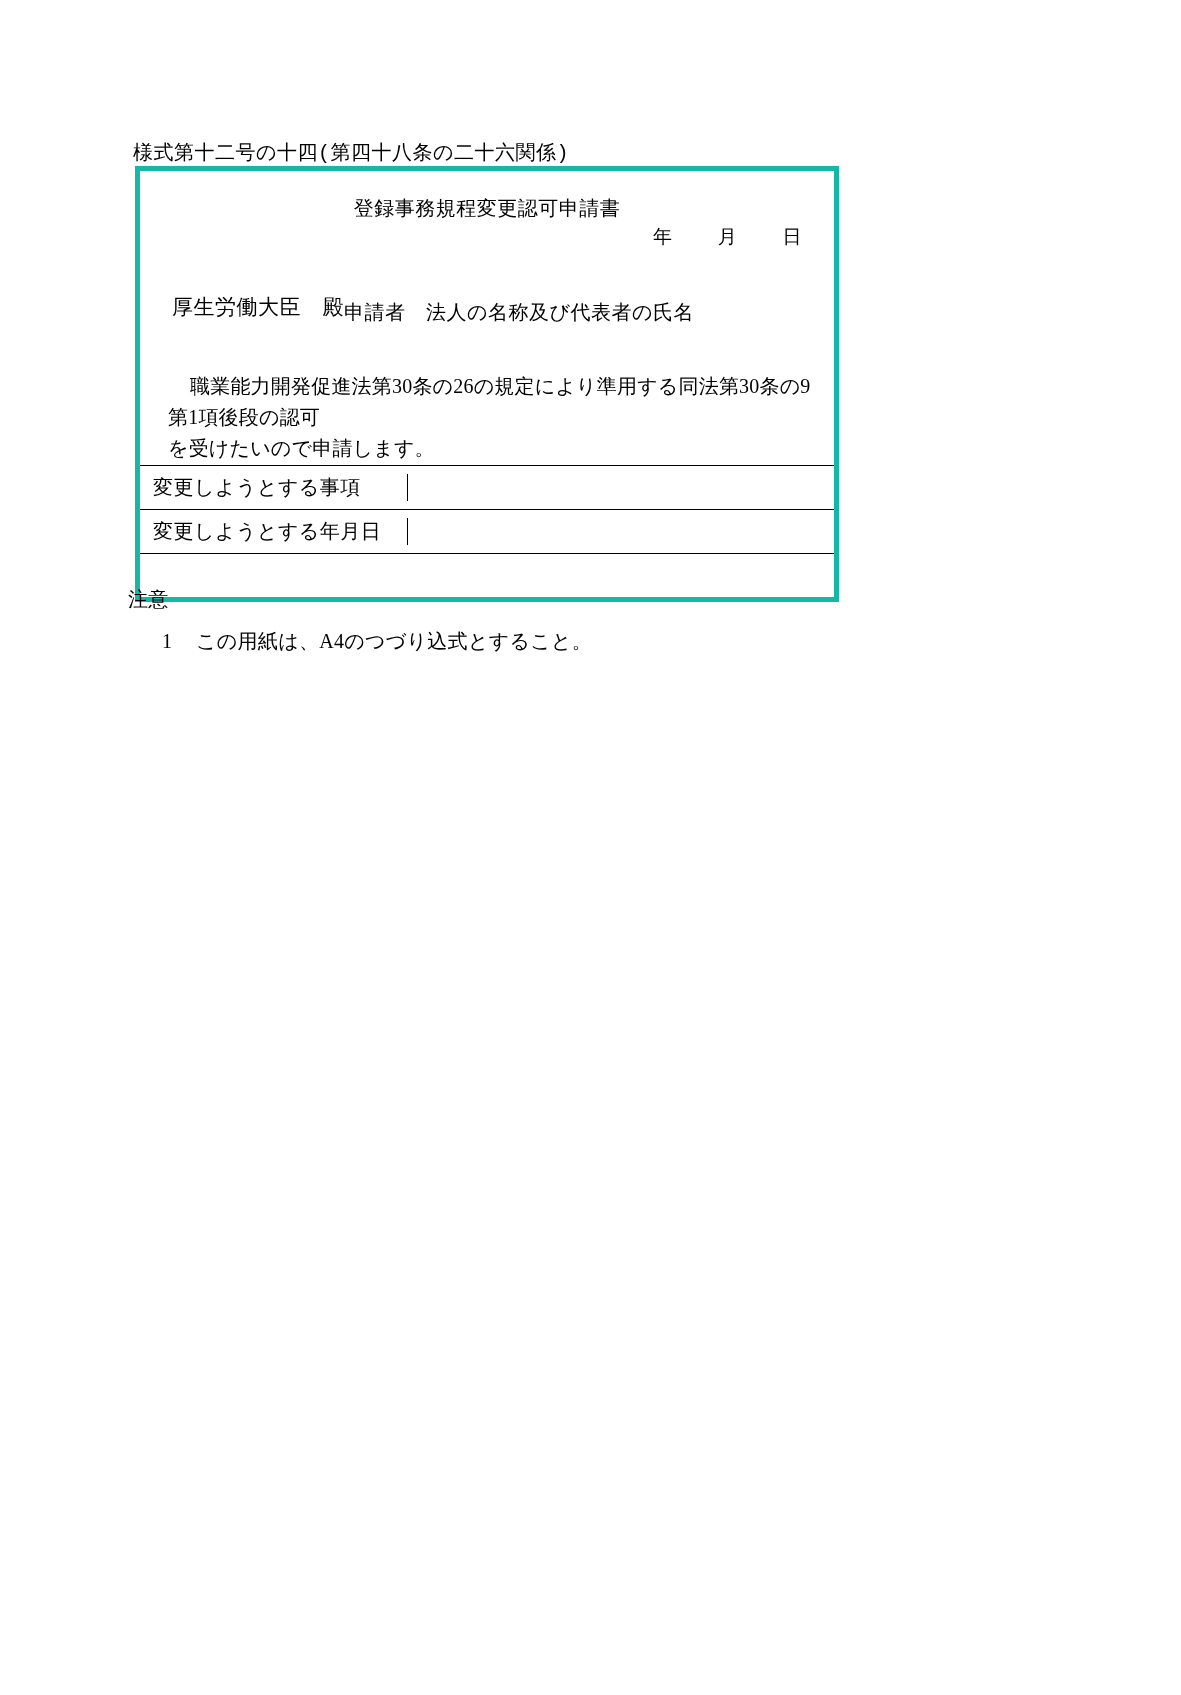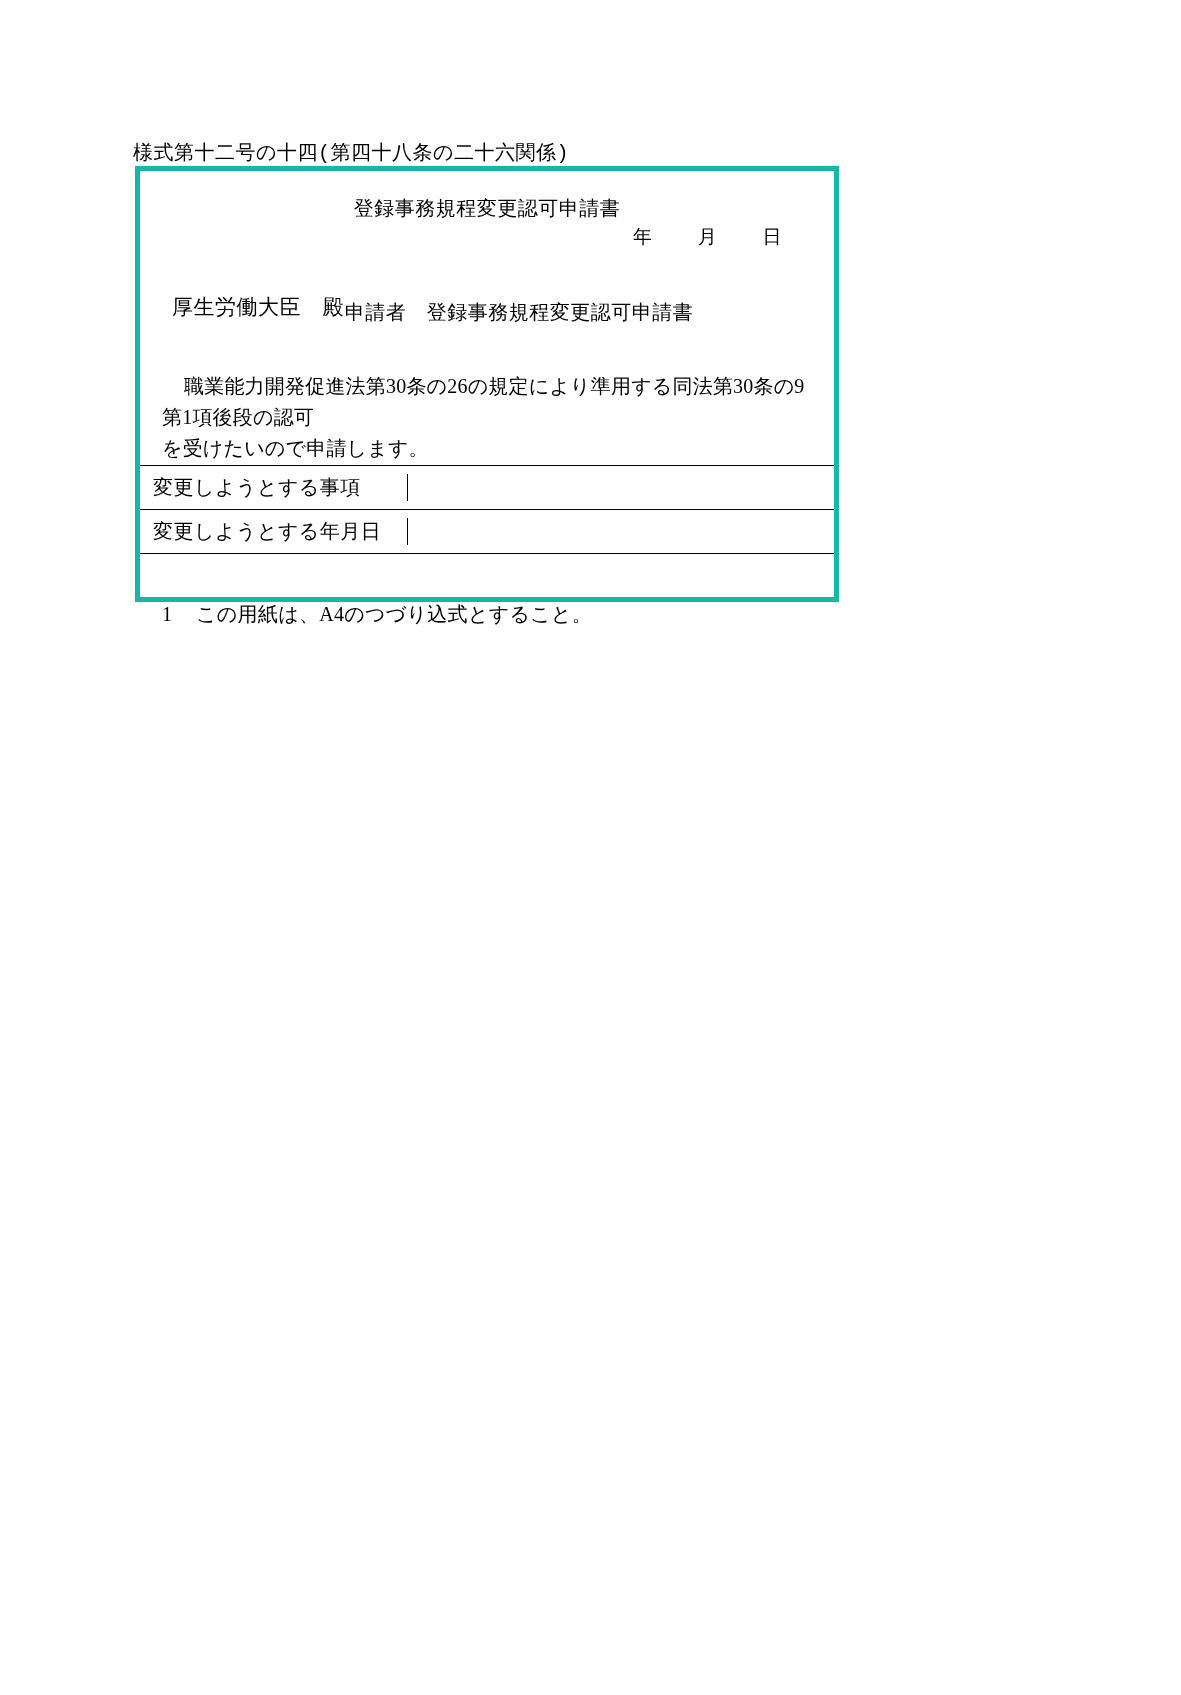--- a/index.html
+++ b/index.html
@@ -48,21 +48,21 @@
     top: 24px;
     left: 0;
     width: 100%;
     text-align: center;
     font-size: 20px;
     letter-spacing: 0.5px;
   }
   .date-line {
     position: absolute;
     top: 53px;
-    right: 52px;
+    right: 32px;
     font-size: 19px;
     letter-spacing: 0.5px;
   }
   .date-line span {
     display: inline-block;
     margin-left: 40px;
   }
   .date-line span:first-child {
     margin-left: 0;
   }
@@ -81,21 +81,21 @@
     width: 100%;
     text-align: center;
     font-size: 20px;
     letter-spacing: 0.5px;
     padding-left: 64px;
     box-sizing: border-box;
   }
   .body-text {
     position: absolute;
     top: 200px;
-    left: 22px;
+    left: 28px;
     right: 22px;
     font-size: 20px;
     line-height: 1.55;
     letter-spacing: 0.2px;
   }
   .body-text .indent {
     display: inline-block;
     width: 22px;
   }
   .table-rows {
@@ -162,21 +162,21 @@
       <div class="doc-title">登録事務規程変更認可申請書</div>
 
       <div class="date-line">
         <span>年</span>
         <span>月</span>
         <span>日</span>
       </div>
 
       <div class="addressee">厚生労働大臣　殿</div>
 
-      <div class="applicant">申請者　登録事務規程変更認可申請書</div>
+      <div class="applicant">申請者　法人の名称及び代表者の氏名</div>
 
       <div class="body-text">
         <span class="indent"></span><span>職業能力開発促進法第30条の26の規定により準用する同法第30条の9第1項後段の認可</span><br>
         <span>を受けたいので申請します。</span>
       </div>
     </div>
 
     <div class="table-rows">
       <div class="row">
         <div class="label">変更しようとする事項</div>
@@ -187,18 +187,19 @@
         <div class="value"></div>
       </div>
       <div class="row">
         <div class="value"></div>
       </div>
     </div>
 
   </div>
 
   <div class="notes">
+    <p class="notes-title">注意</p>
     <p class="note-item">
       <span class="num">1</span><span>この用紙は、A4のつづり込式とすること。</span>
     </p>
   </div>
 
 </div>
 
 </body></html>

